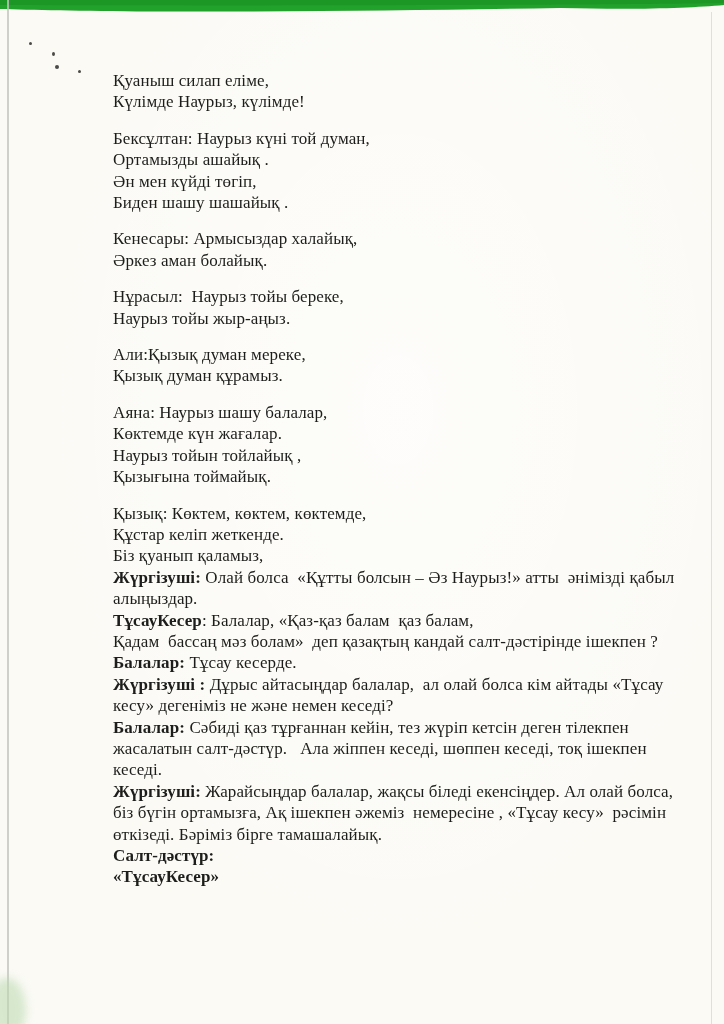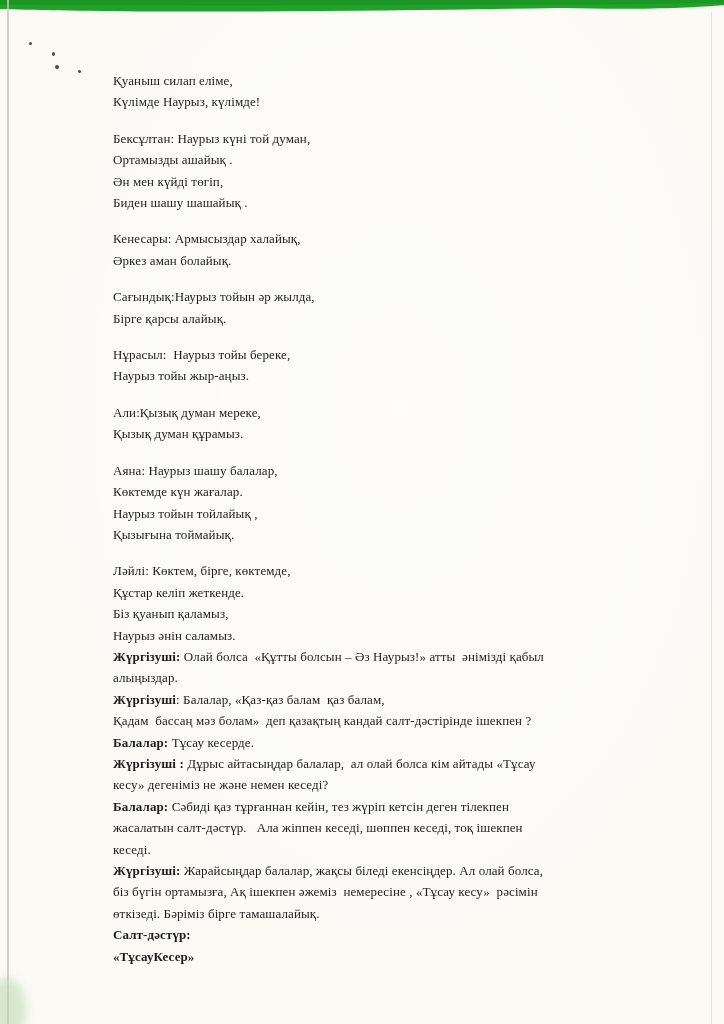--- a/index.html
+++ b/index.html
@@ -36,21 +36,21 @@
   
   .smudge {
     position: absolute; left: -8px; top: 978px; width: 34px; height: 60px;
     background: #b9d9ae; opacity: .55; filter: blur(4px);
     border-radius: 40% 60% 50% 50%;
   }
   
   .doc-text {
     position: absolute; left: 113px; top: 70px; width: 600px;
     color: #1d1d1b;
-    font-size: 13px;
+    font-size: 17px;
     line-height: 21.4px;
     letter-spacing: 0.1px;
   }
   .block { margin: 0 0 15px 0; }
   .block:last-child { margin-bottom: 0; }
   .line { white-space: pre-wrap; }
   .seg.bi { font-weight: bold; }
 </style>
 </head>
 <body>
@@ -83,45 +83,40 @@
         <div class="line"><span class="seg">Бексұлтан: Наурыз күні той думан,</span></div>
         <div class="line"><span class="seg">Ортамызды ашайық .</span></div>
         <div class="line"><span class="seg">Ән мен күйді төгіп,</span></div>
         <div class="line"><span class="seg">Биден шашу шашайық .</span></div>
       </div>
       <div class="block">
         <div class="line"><span class="seg">Кенесары: Армысыздар халайық,</span></div>
         <div class="line"><span class="seg">Әркез аман болайық.</span></div>
       </div>
       <div class="block">
-        <div class="line"><span class="seg">Сағындық:Наурыз тойын әр жылда,</span></div>
-        <div class="line"><span class="seg">Бірге қарсы алайық.</span></div>
-      </div>
-      <div class="block">
         <div class="line"><span class="seg">Нұрасыл:  Наурыз тойы береке,</span></div>
         <div class="line"><span class="seg">Наурыз тойы жыр-аңыз.</span></div>
       </div>
       <div class="block">
         <div class="line"><span class="seg">Али:Қызық думан мереке,</span></div>
         <div class="line"><span class="seg">Қызық думан құрамыз.</span></div>
       </div>
       <div class="block">
         <div class="line"><span class="seg">Аяна: Наурыз шашу балалар,</span></div>
         <div class="line"><span class="seg">Көктемде күн жағалар.</span></div>
         <div class="line"><span class="seg">Наурыз тойын тойлайық ,</span></div>
         <div class="line"><span class="seg">Қызығына тоймайық.</span></div>
       </div>
       <div class="block">
-        <div class="line"><span class="seg">Ләйлі: Көктем, бірге, көктемде,</span></div>
+        <div class="line"><span class="seg">Қызық: Көктем, көктем, көктемде,</span></div>
         <div class="line"><span class="seg">Құстар келіп жеткенде.</span></div>
         <div class="line"><span class="seg">Біз қуанып қаламыз,</span></div>
-        <div class="line"><span class="seg">Наурыз әнін саламыз.</span></div>
         <div class="line"><span class="seg bi">Жүргізуші:</span><span class="seg"> Олай болса  «Құтты болсын – Әз Наурыз!» атты  әнімізді қабыл</span></div>
         <div class="line"><span class="seg">алыңыздар.</span></div>
-        <div class="line"><span class="seg bi">Жүргізуші</span><span class="seg">: Балалар, «Қаз-қаз балам  қаз балам,</span></div>
+        <div class="line"><span class="seg bi">ТұсауКесер</span><span class="seg">: Балалар, «Қаз-қаз балам  қаз балам,</span></div>
         <div class="line"><span class="seg">Қадам  бассаң мәз болам»  деп қазақтың кандай салт-дәстірінде ішекпен ?</span></div>
         <div class="line"><span class="seg bi">Балалар:</span><span class="seg"> Тұсау кесерде.</span></div>
         <div class="line"><span class="seg bi">Жүргізуші :</span><span class="seg"> Дұрыс айтасыңдар балалар,  ал олай болса кім айтады «Тұсау</span></div>
         <div class="line"><span class="seg">кесу» дегеніміз не және немен кеседі?</span></div>
         <div class="line"><span class="seg bi">Балалар:</span><span class="seg"> Сәбиді қаз тұрғаннан кейін, тез жүріп кетсін деген тілекпен</span></div>
         <div class="line"><span class="seg">жасалатын салт-дәстүр.   Ала жіппен кеседі, шөппен кеседі, тоқ ішекпен</span></div>
         <div class="line"><span class="seg">кеседі.</span></div>
         <div class="line"><span class="seg bi">Жүргізуші:</span><span class="seg"> Жарайсыңдар балалар, жақсы біледі екенсіңдер. Ал олай болса,</span></div>
         <div class="line"><span class="seg">біз бүгін ортамызға, Ақ ішекпен әжеміз  немересіне , «Тұсау кесу»  рәсімін</span></div>
         <div class="line"><span class="seg">өткізеді. Бәріміз бірге тамашалайық.</span></div>

